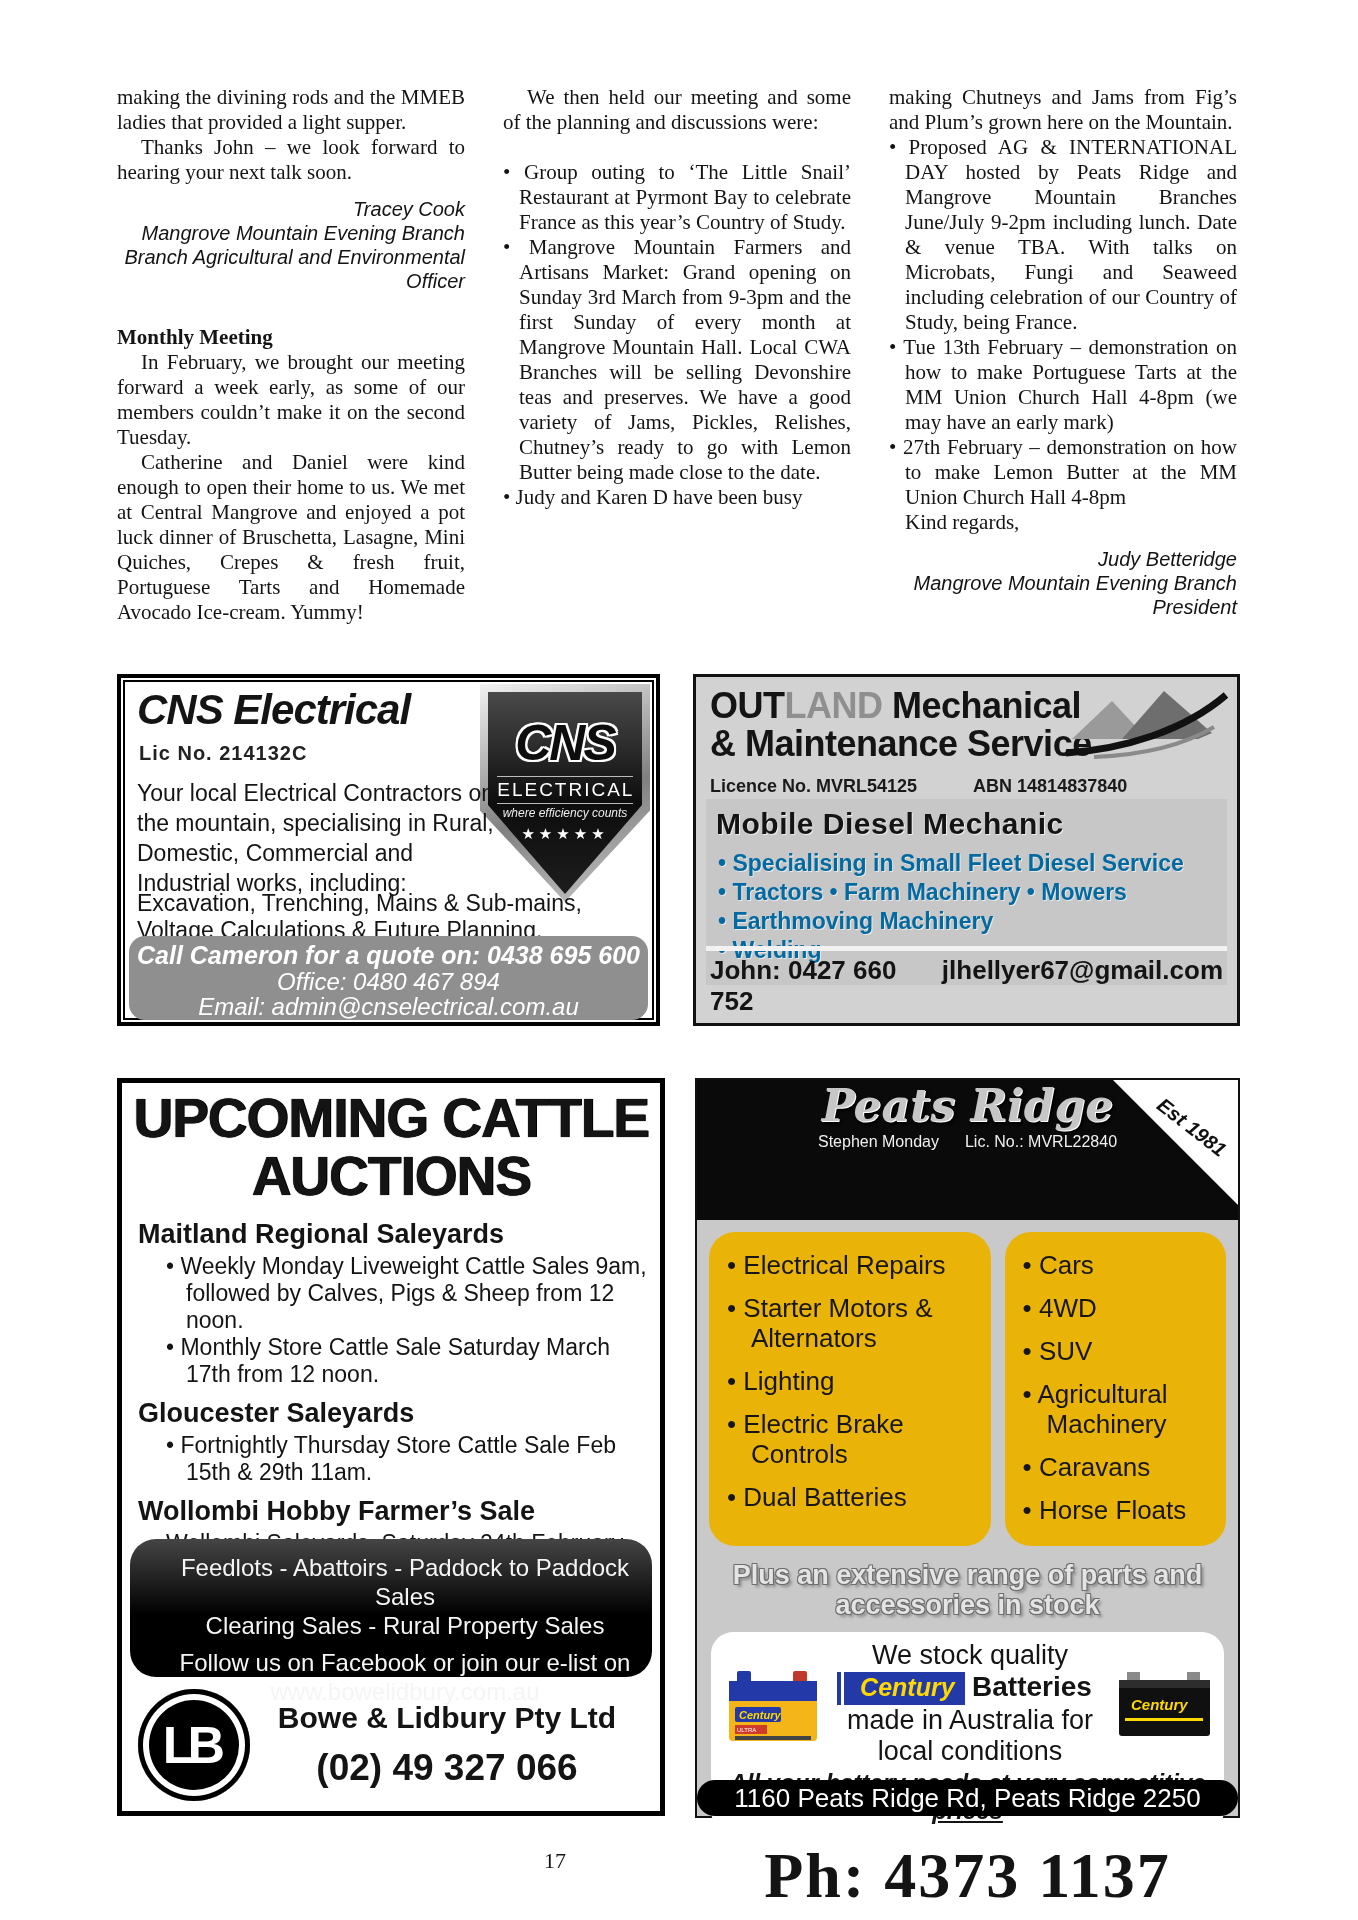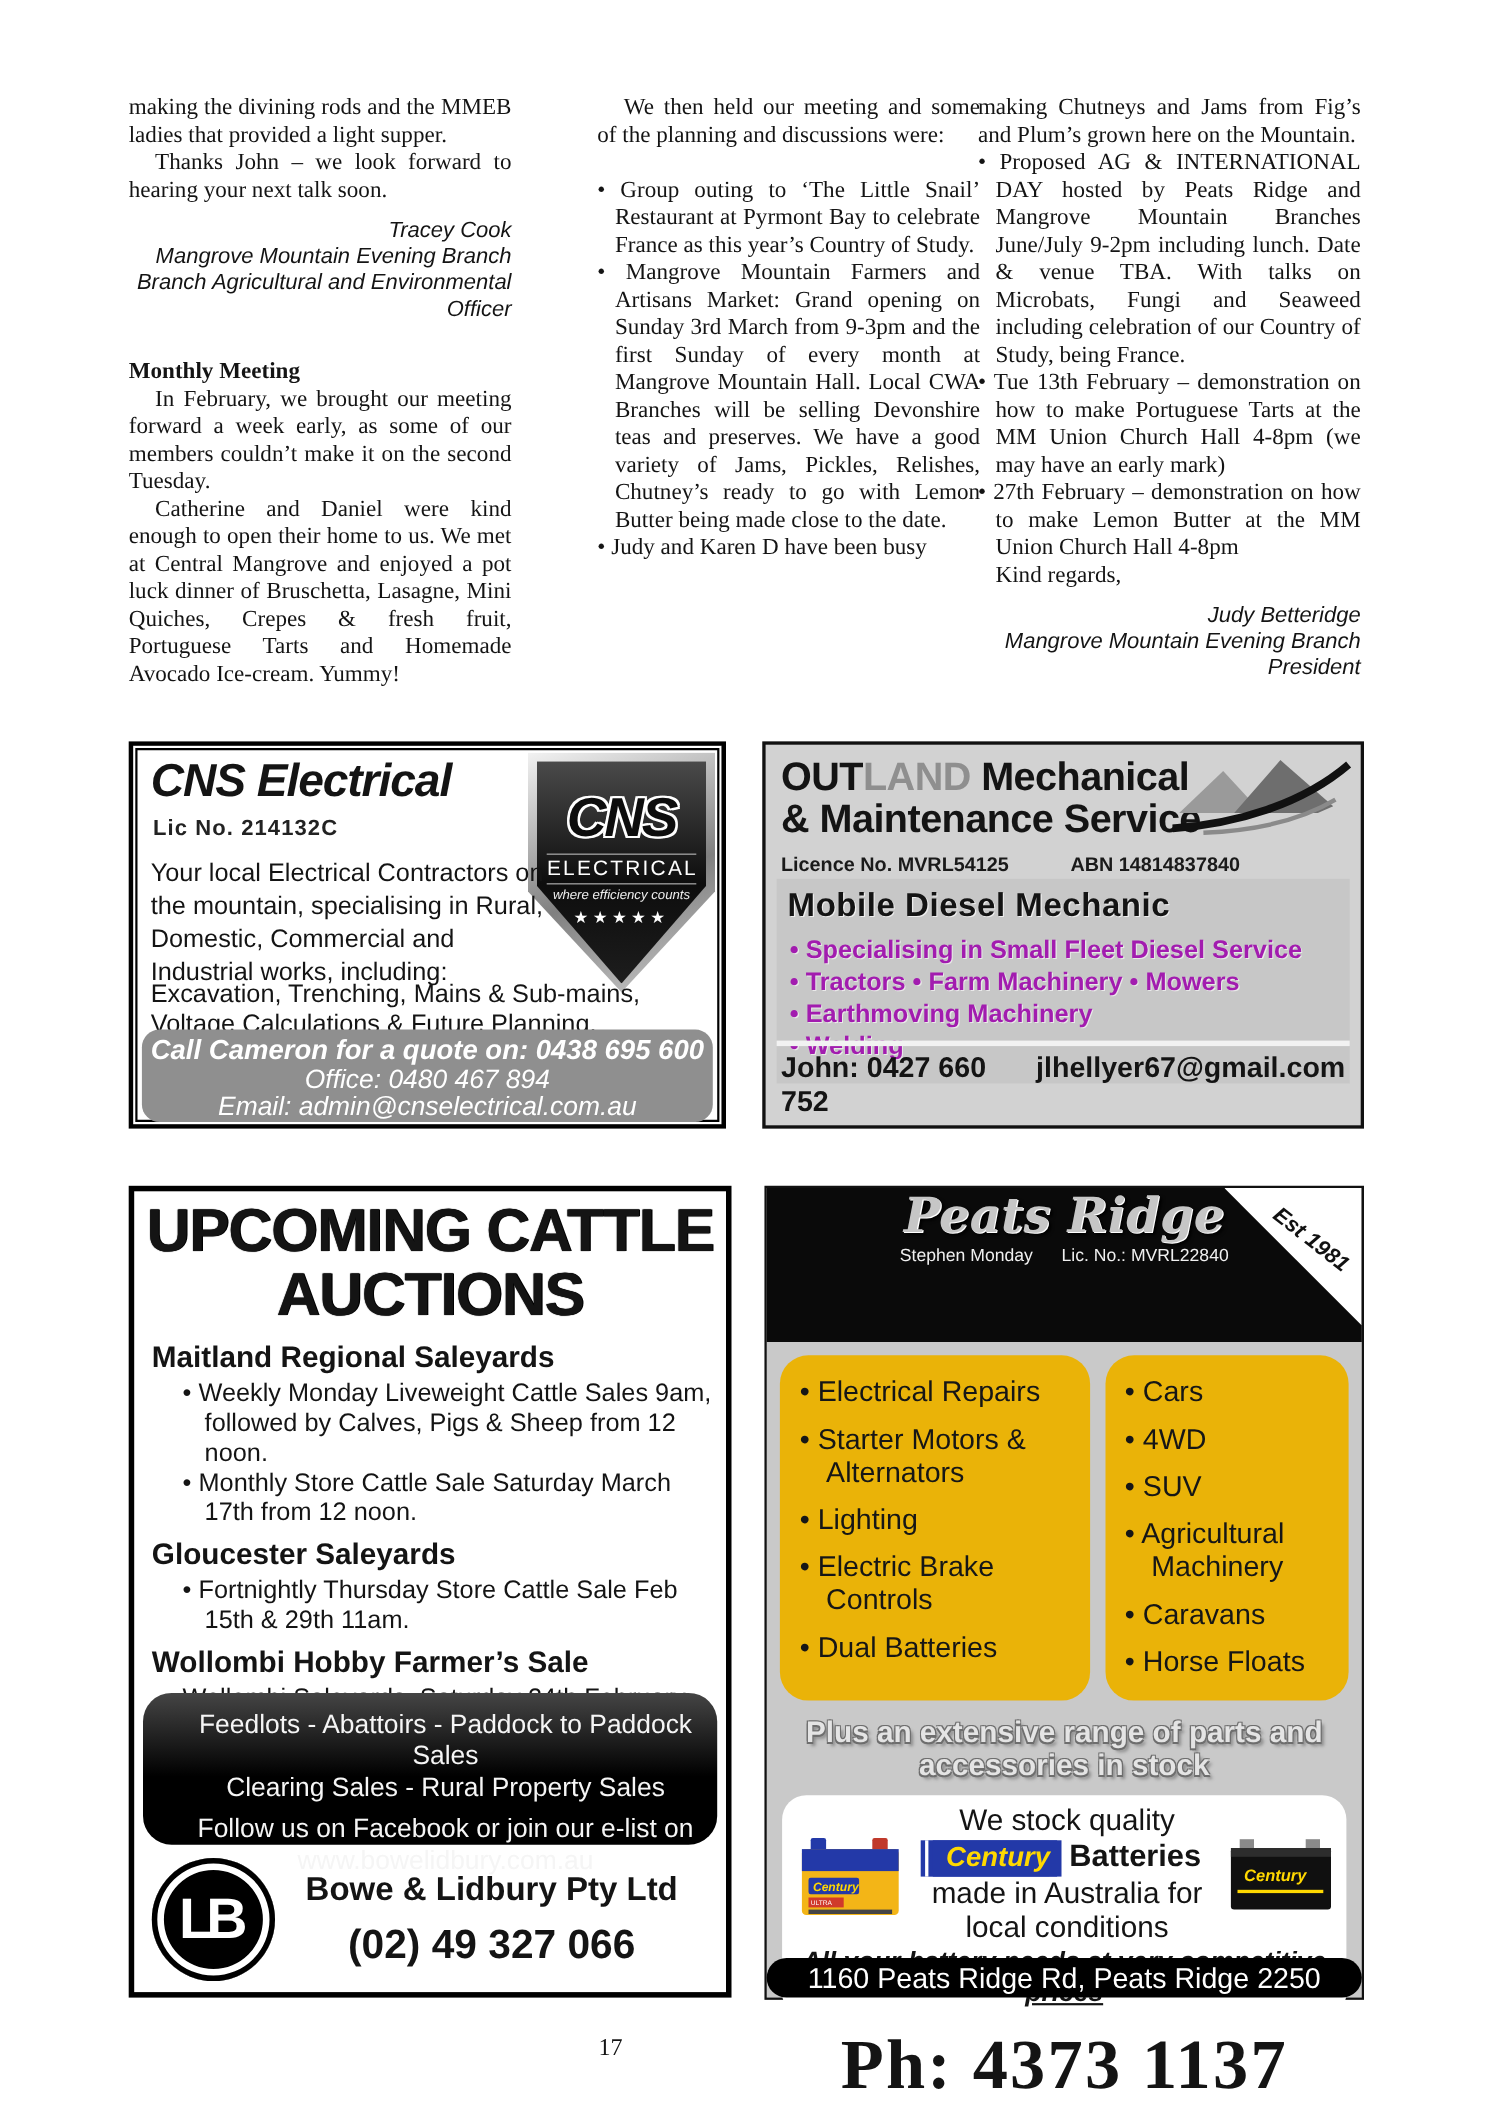--- a/index.html
+++ b/index.html
@@ -1,21 +1,21 @@
 <!DOCTYPE html>
 <html><head>
 <meta charset="utf-8">
 <style>
   html,body{margin:0;padding:0;background:#ffffff;}
   .page{position:relative;width:1358px;height:1920px;background:#fff;overflow:hidden;
         font-family:"Liberation Serif",serif;color:#141414;}
 
   
   .col{position:absolute;top:85px;width:348px;font-size:21px;line-height:25px;text-align:justify;}
-  #col1{left:117px;} #col2{left:503px;margin-left:40px;} #col3{left:889px;}
+  #col1{left:117px;} #col2{left:503px;} #col3{left:889px;}
   .col p{margin:0;}
   .indent{text-indent:24px;}
   .sig{font-family:"Liberation Sans",sans-serif;font-style:italic;font-weight:500;
        font-size:20px;line-height:24px;text-align:right;margin-top:12px;}
   .section-heading{font-weight:bold;font-size:21px;margin-top:32px;}
   .col ul{list-style:none;margin:25px 0 0;padding:0;}
   .col ul.tight{margin-top:0;}
   .col li{padding-left:16px;text-indent:-16px;}
   .col li::before{content:"• ";}
   .closing{padding-left:16px;}
@@ -50,21 +50,21 @@
   .ad-outland{left:693px;top:674px;width:547px;height:352px;background:#d2d2d2;border:3px solid #111;}
   .out-header{padding:10px 0 0 14px;line-height:38px;}
   .out-line1,.out-line2{font-size:36px;font-weight:800;letter-spacing:-0.5px;}
   .out-gray{color:#8f8f8f;}
   .out-lic-row{display:flex;gap:56px;font-size:18px;font-weight:bold;margin-top:4px;color:#1a1a1a;}
   .out-mountains{position:absolute;top:10px;right:8px;}
   .out-panel{position:absolute;left:10px;right:10px;top:122px;height:186px;background:#c7c7c7;}
   .out-heading{font-size:30px;font-weight:800;margin:8px 0 8px 10px;letter-spacing:0.5px;
                text-shadow:1px 1px 0 #eee;}
   .out-panel ul{list-style:none;margin:0;padding:0 0 0 12px;}
-  .out-panel li{font-size:23px;line-height:29px;font-weight:bold;color:#a21caf;
+  .out-panel li{font-size:23px;line-height:29px;font-weight:bold;color:#0369a1;
                text-shadow:1px 1px 0 #e9e9e9;}
   .out-panel li::before{content:"• ";}
   .out-contact{position:absolute;left:10px;right:10px;bottom:6px;border-top:5px solid #f2f2f2;
                padding:4px 4px 0;display:flex;justify-content:space-between;font-size:26px;font-weight:800;}
 
   
   .ad-cattle{left:117px;top:1078px;width:548px;height:738px;border:5px solid #000;background:#fff;}
   .cattle-title{text-align:center;margin-top:6px;font-size:55px;line-height:58px;font-weight:800;
                 letter-spacing:-1px;text-shadow:0 0 1px #000,1px 0 0 #000;}
   .cattle-body{padding:4px 10px 0 16px;}

